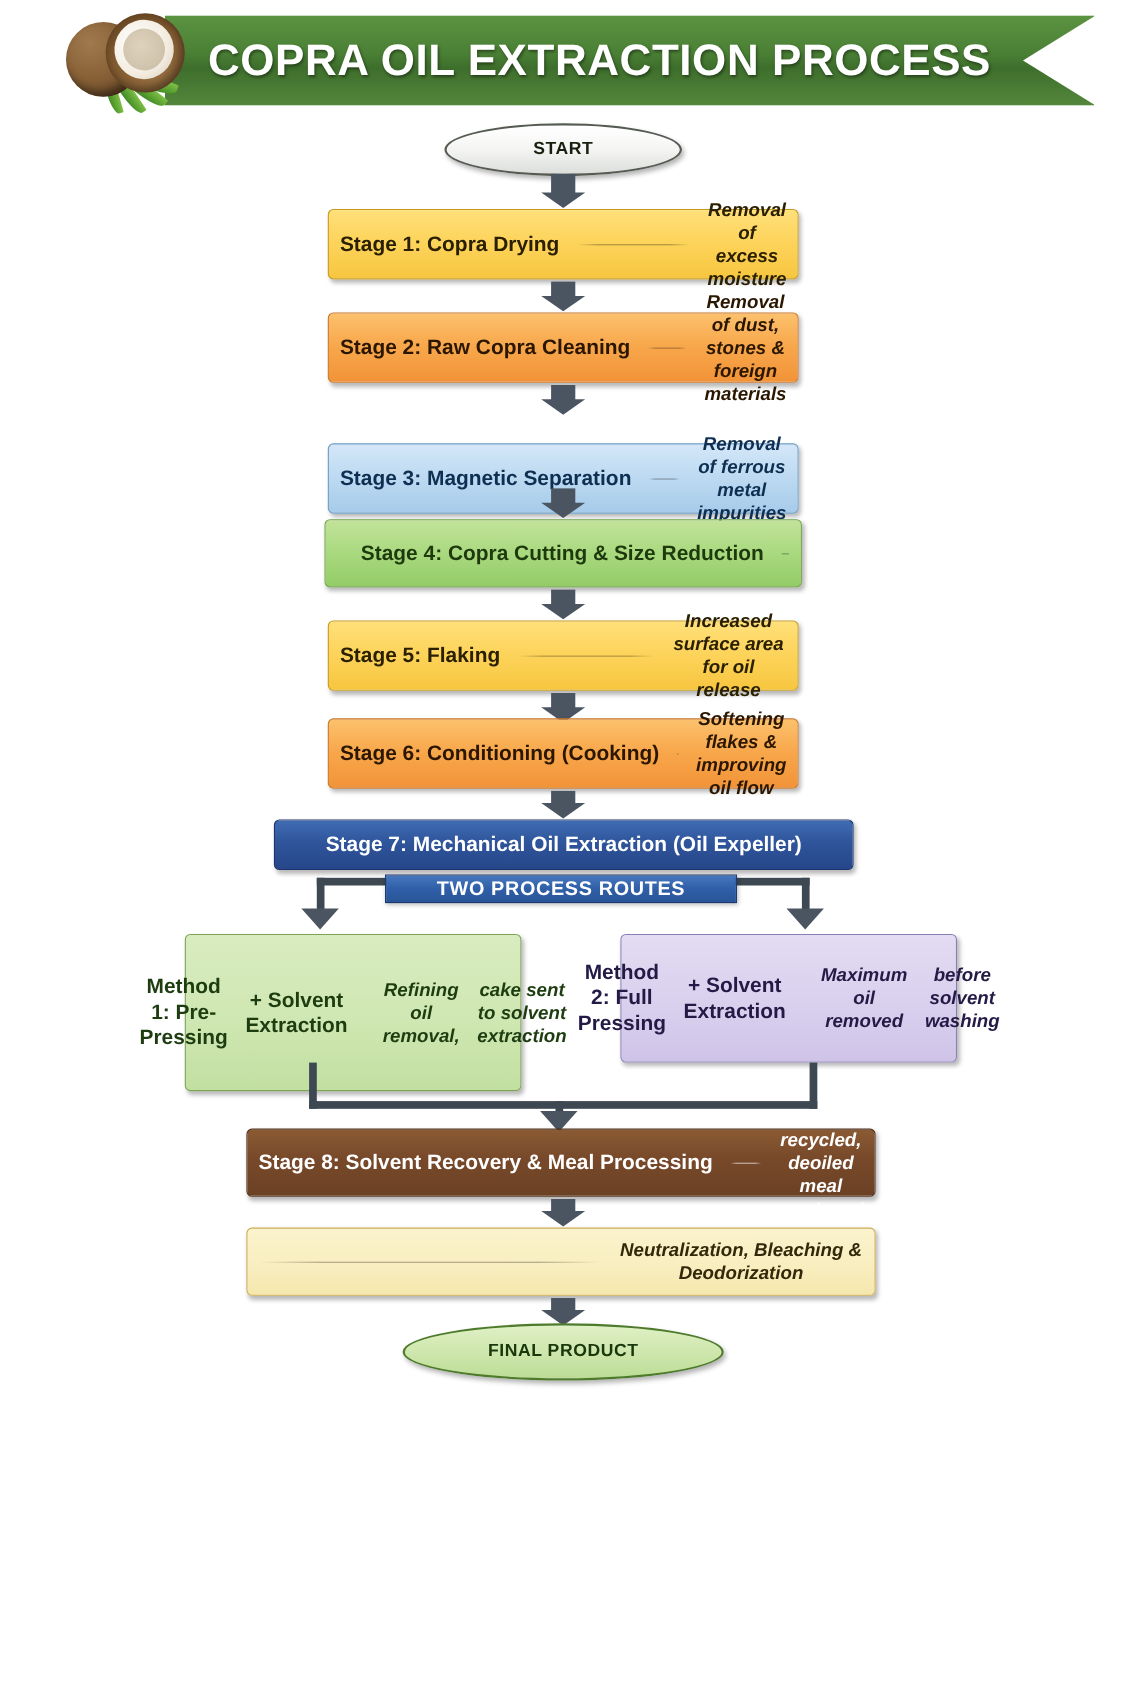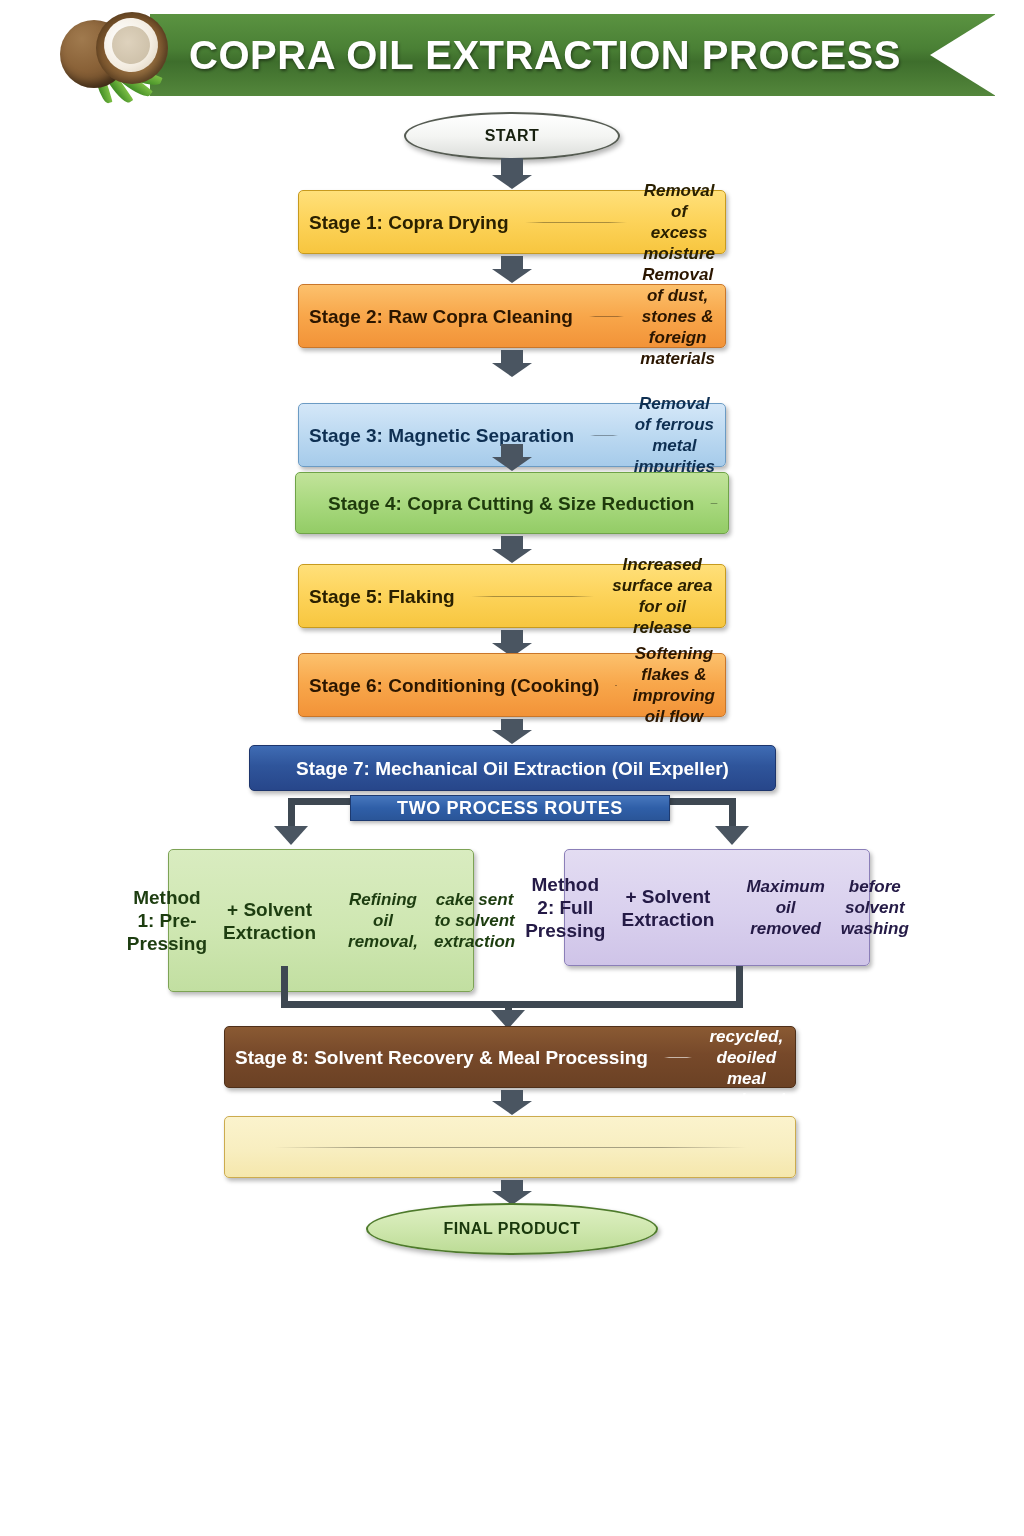--- a/index.html
+++ b/index.html
@@ -263,18 +263,19 @@
 
 <div class="node c-brown" style="left:224px;top:1026px;width:572px;height:62px;">
   <div class="ttl">Stage 8: Solvent Recovery &amp; Meal Processing</div>
   <div class="rule light"></div>
   <div class="sub">Solvent recycled, deoiled meal produced</div>
 </div>
 <div class="arrow" style="left:501px;top:1090px;height:12px;"></div>
 
 <div class="node c-cream" style="left:224px;top:1116px;width:572px;height:62px;">
   <div class="rule"></div>
+  <div class="sub">Neutralization, Bleaching &amp; Deodorization</div>
 </div>
 <div class="arrow" style="left:501px;top:1180px;height:12px;"></div>
 
 <div class="oval final" style="left:366px;top:1203px;width:292px;height:52px;">
   <span>FINAL PRODUCT</span>
 </div>
 
 </body></html>

